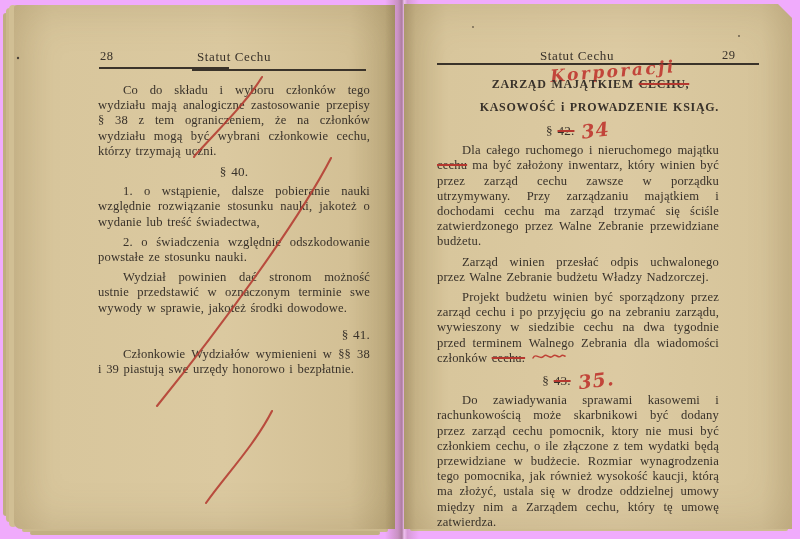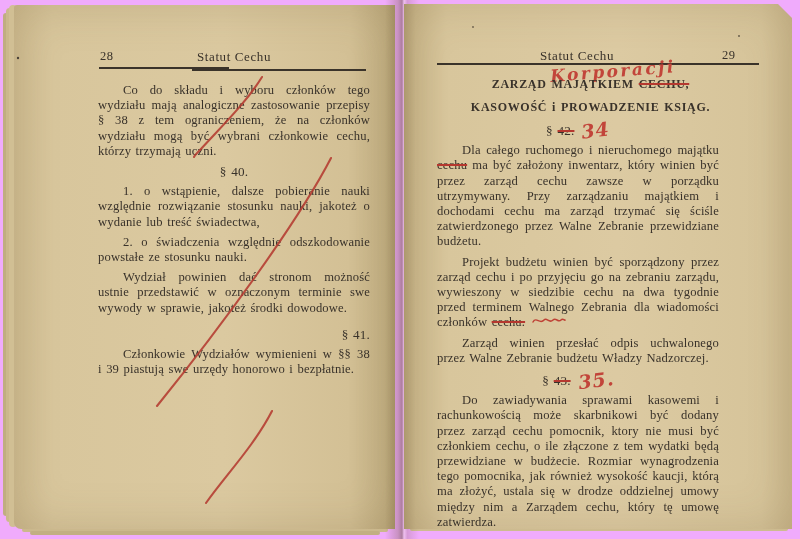--- a/index.html
+++ b/index.html
@@ -87,29 +87,29 @@
 
   <div class="page right">
     <div class="runhead">
       <span class="title">Statut Cechu</span>
       <span class="num">29</span>
     </div>
     <div class="rule r1"></div>
     <span class="hand korp">Korporacji</span>
     <div class="body">
       <p class="bigheading"><span>ZARZĄD MAJĄTKIEM </span><span class="struck">CECHU,</span></p>
-      <p class="bigheading" style="margin-top:4px;"><span>KASOWOŚĆ i PROWADZENIE KSIĄG.</span></p>
+      <p class="bigheading" style="margin-top:4px;text-align:right;"><span>KASOWOŚĆ i PROWADZENIE KSIĄG.</span></p>
       <p class="section"><span><span>§ </span><span class="struck">42.</span></span><span class="hand sec">34</span></p>
       <p><span>Dla całego ruchomego i nieruchomego majątku </span><span class="struck">cechu</span><span> ma być założony inwentarz, który winien być przez zarząd cechu zawsze w porządku utrzymywany. Przy zarządzaniu majątkiem i dochodami cechu ma zarząd trzymać się ściśle zatwierdzonego przez Walne Zebranie przewidziane budżetu.</span></p>
+      <p><span>Zarząd winien przesłać odpis uchwalonego przez Walne Zebranie budżetu Władzy Nadzorczej.</span></p>
       <p><span>Projekt budżetu winien być sporządzony przez zarząd cechu i po przyjęciu go na zebraniu zarządu, wywieszony w siedzibie cechu na dwa tygodnie przed terminem Walnego Zebrania dla wiadomości członków </span><span class="struck">cechu.</span>
   <svg class="scrib" width="34" height="11" viewBox="0 0 34 11">
     <path d="M1,7 C4,1 8,10 12,5 C15,2 17,9 21,5 C24,2 26,8 29,5 C31,3 33,6 33,5" fill="none" stroke="#bf4236" stroke-width="1.5" stroke-linecap="round"></path>
   </svg>
 </p>
-      <p><span>Zarząd winien przesłać odpis uchwalonego przez Walne Zebranie budżetu Władzy Nadzorczej.</span></p>
       <p class="section" style="margin-top:3px;"><span><span>§ </span><span class="struck">43.</span></span><span class="hand sec">35.</span></p>
       <p><span>Do zawiadywania sprawami kasowemi i rachunkowością może skarbnikowi być dodany przez zarząd cechu pomocnik, ktory nie musi być członkiem cechu, o ile złączone z tem wydatki będą przewidziane w budżecie. Rozmiar wynagrodzenia tego pomocnika, jak również wysokość kaucji, którą ma złożyć, ustala się w drodze oddzielnej umowy między nim a Zarządem cechu, który tę umowę zatwierdza.</span></p>
     </div>
   </div>
 
   <svg class="marks" width="800" height="539" viewBox="0 0 800 539">
     <path d="M262,77 C246,103 220,128 200,150 C197,153 195,155 194,157" fill="none" stroke="#b43a30" stroke-width="2.1" stroke-linecap="round" opacity="0.88"></path>
     <path d="M331,158 C298,222 220,328 157,406" fill="none" stroke="#b43a30" stroke-width="2.1" stroke-linecap="round" opacity="0.88"></path>
     <path d="M272,411 C254,446 225,476 206,503" fill="none" stroke="#b43a30" stroke-width="2.1" stroke-linecap="round" opacity="0.88"></path>
     <circle cx="18" cy="58" r="1.2" fill="#4a4238"></circle>

